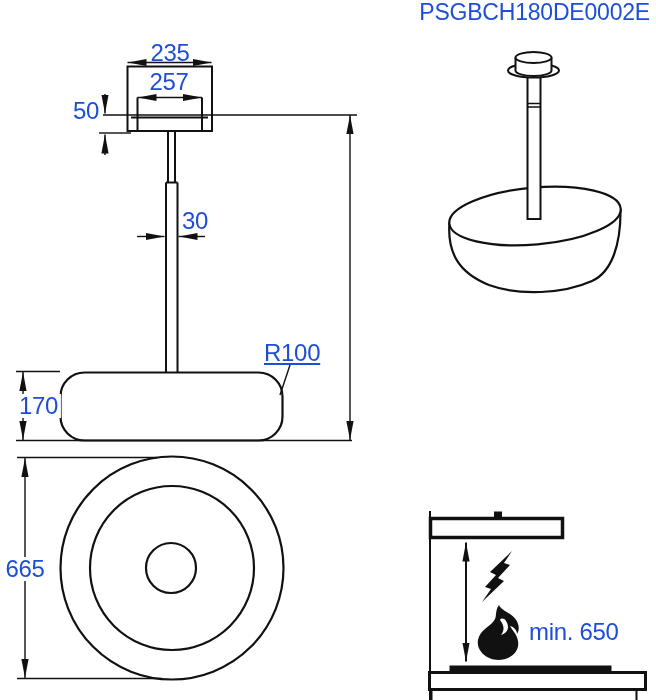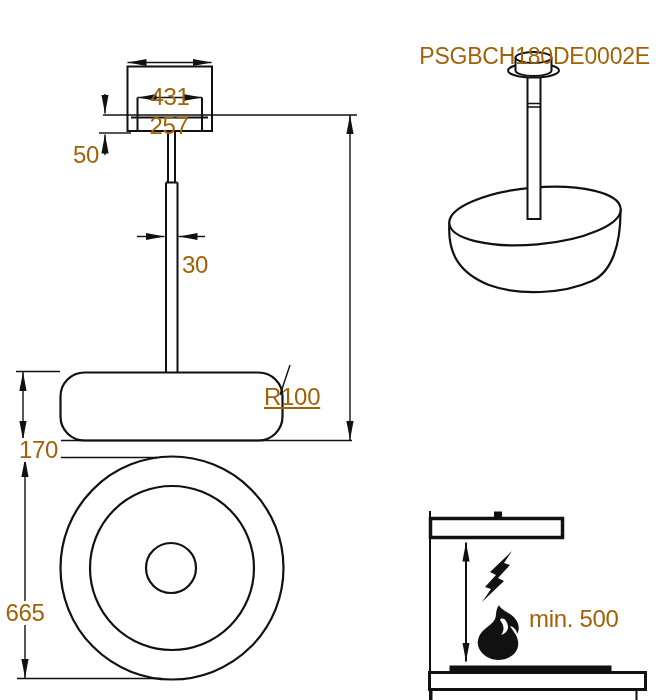--- a/index.html
+++ b/index.html
@@ -2,23 +2,22 @@
 <html><head>
 <meta charset="utf-8">
 <style>
   html,body{margin:0;padding:0;background:#fff;}
   #stage{
     position:relative;width:656px;height:700px;background:#fff;overflow:hidden;
     font-family:"Liberation Sans", sans-serif;color:#111;
   }
   #drawing{position:absolute;left:0;top:0;}
   .lbl{
-    position:absolute;font-size:24px;line-height:1.0;color:#a16207;white-space:nowrap;
+    position:absolute;font-size:24px;line-height:1.0;color:#1d4ed8;white-space:nowrap;
     letter-spacing:-0.3px;
-    margin-top:44px;
   }
   .center{transform:translateX(-50%);}
   .bg{background:#fff;padding:0 3px;}
   #title-label{font-size:23px;letter-spacing:-0.2px;}
   #height-block{text-align:center;line-height:23px;}
 </style>
 </head>
 <body>
 
 <div id="stage">
@@ -102,31 +101,31 @@
                  C504,618 501,618 500,620 Z" fill="#fff" stroke="none"></path>
       </g>
       <rect x="449.5" y="665.5" width="162" height="6.5" fill="#111" stroke="none"></rect>
       <rect x="429.5" y="672.5" width="216" height="17" stroke-width="3" fill="#fff"></rect>
       <path d="M431.5,689.5 V700 M636.5,689.5 V700" stroke-width="2"></path>
     </g>
   </svg>
 
   <div id="title-label" class="lbl" style="top:1px;right:6px;">PSGBCH180DE0002E</div>
 
-  <div class="lbl center" style="left:170px;top:41px;">431</div>
+  <div class="lbl center" style="left:170px;top:41px;">235</div>
 
   <div class="lbl center" style="left:169px;top:70px;">257</div>
 
   <div class="lbl center" style="left:86px;top:99px;">50</div>
 
   <div class="lbl center" style="left:195px;top:209px;">30</div>
 
 
   <div class="lbl" style="left:264px;top:341px;text-decoration:underline;">R100</div>
 
   <div class="lbl center bg" style="left:24px;top:394px;padding-left:32px;">170</div>
 
   <div class="lbl center bg" style="left:25px;top:557px;">665</div>
 
-  <div class="lbl" style="left:529px;top:563px;">min. 500</div>
 
+  <div class="lbl" style="left:529px;top:620px;">min. 650</div>
 
 </div>
 
 </body></html>

